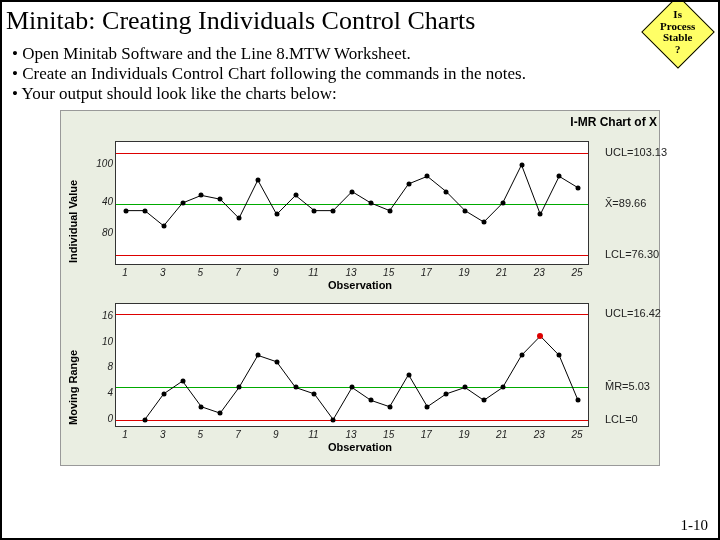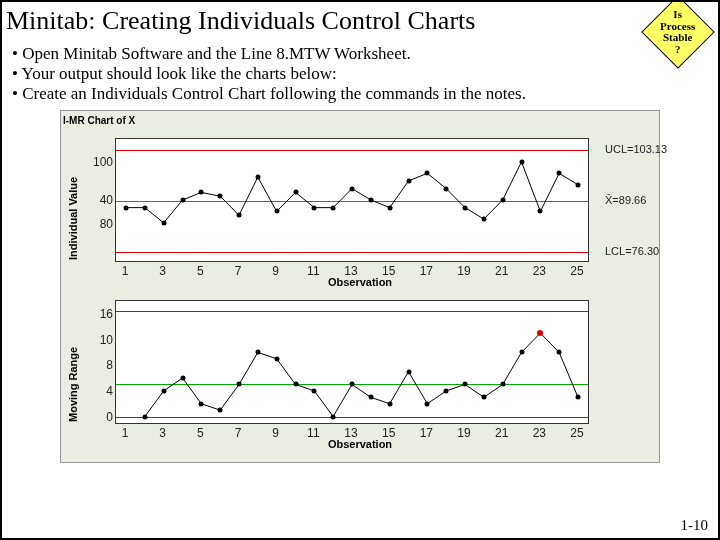--- a/index.html
+++ b/index.html
@@ -42,24 +42,24 @@
   }
   .bullets div { margin: 0; }
   .chart-wrap {
     margin: 0 auto;
     width: 600px;
     background: #eaeee2;
     border: 1px solid #999;
     padding: 2px;
   }
   .chart-title {
-    text-align: left;
-    font-family: Arial, sans-serif;
-    font-weight: bold;
-    font-size: 10px;
+    text-align: right;
+    font-family: Arial, sans-serif;
+    font-weight: bold;
+    font-size: 12px;
     margin: 2px 0 4px 0;
   }
   .panel {
     position: relative;
     background: #eaeee2;
     width: 594px;
     margin: 0 auto 4px auto;
   }
   .plot {
     position: absolute;
@@ -79,22 +79,23 @@
     position: absolute;
     font-family: Arial, sans-serif;
     font-weight: bold;
     font-size: 11px;
     width: 100%;
     text-align: center;
   }
   .tick {
     position: absolute;
     font-family: Arial, sans-serif;
-    font-size: 12px;
+    font-size: 10px;
     color: #222;
+    font-style: italic;
   }
   .ytick { right: 0; text-align: right; width: 28px; }
   .xtick { top: 0; text-align: center; width: 20px; }
   .rlabel {
     position: absolute;
     font-family: Liberation Sans, sans-serif;
     font-size: 11px;
     color: #222;
     left: 12px;
   }
@@ -126,31 +127,31 @@
   <div class="callout-inner">
     <div>Is</div>
     <div>Process</div>
     <div>Stable</div>
     <div>?</div>
   </div>
 </div>
 
 <div class="bullets">
   <div>• Open Minitab Software and the Line 8.MTW Worksheet.</div>
+  <div>• Create an Individuals Control Chart following the commands in the notes.</div>
   <div>• Your output should look like the charts below:</div>
-  <div>• Create an Individuals Control Chart following the commands in the notes.</div>
 </div>
 
 <div class="chart-wrap">
   <div class="chart-title">I-MR Chart of X</div>
 
   <div class="panel" id="panel1" style="height:160px;">
     <div class="ylab" style="top:130px;">Individual Value</div>
     <div id="yt1" style="position:absolute;left:20px;top:8px;height:124px;width:30px;">
-        <div class="tick ytick" style="top: 79px;">80</div>
+        <div class="tick ytick" style="top: 86px;">80</div>
         <div class="tick ytick" style="top: 55px;">40</div>
         <div class="tick ytick" style="top: 16.875px;">100</div>
       </div>
     <div class="plot" id="plot1" style="left:52px;top:8px;width:474px;height:124px;">
         <div class="cl red" style="top: 10.9419px;"></div>
         <div class="cl green" style="top: 62.2963px;"></div>
         <div class="cl red" style="top: 113.231px;"></div>
         <svg class="lines" width="472" height="122">
           <polyline points="10,68.625 28.833333333333332,68.625 47.666666666666664,83.875 66.5,61 85.33333333333333,53.375 104.16666666666667,57.1875 123,76.25 141.83333333333334,38.125 160.66666666666666,72.4375 179.5,53.375 198.33333333333334,68.625 217.16666666666666,68.625 236,49.5625 254.83333333333331,61 273.6666666666667,68.625 292.5,41.9375 311.3333333333333,34.3125 330.1666666666667,49.5625 349,68.625 367.8333333333333,80.0625 386.6666666666667,61 405.5,22.875 424.3333333333333,72.4375 443.1666666666667,34.3125 462,45.75 " fill="none" stroke="#000" stroke-width="1"></polyline>
         </svg>
@@ -237,20 +238,25 @@
         <div class="pt" style="left: 311.333px; top: 102.737px;"></div>
         <div class="pt" style="left: 330.167px; top: 89.8947px;"></div>
         <div class="pt" style="left: 349px; top: 83.4737px;"></div>
         <div class="pt" style="left: 367.833px; top: 96.3158px;"></div>
         <div class="pt" style="left: 386.667px; top: 83.4737px;"></div>
         <div class="pt" style="left: 405.5px; top: 51.3684px;"></div>
         <div class="pt pt-red" style="left: 424.333px; top: 32.1053px;"></div>
         <div class="pt" style="left: 443.167px; top: 51.3684px;"></div>
         <div class="pt" style="left: 462px; top: 96.3158px;"></div>
       </div>
+    <div id="r2" style="position:absolute;left:530px;top:6px;height:124px;width:64px;">
+        <div class="rlabel" style="top: 4.14526px;">UCL=16.42</div>
+        <div class="rlabel" style="top: 77.2811px;">M̄R=5.03</div>
+        <div class="rlabel" style="top: 109.579px;">LCL=0</div>
+      </div>
     <div id="xt2" style="position:absolute;left:52px;top:132px;width:474px;height:12px;">
         <div class="tick xtick" style="left: 0px;">1</div>
         <div class="tick xtick" style="left: 37.6667px;">3</div>
         <div class="tick xtick" style="left: 75.3333px;">5</div>
         <div class="tick xtick" style="left: 113px;">7</div>
         <div class="tick xtick" style="left: 150.667px;">9</div>
         <div class="tick xtick" style="left: 188.333px;">11</div>
         <div class="tick xtick" style="left: 226px;">13</div>
         <div class="tick xtick" style="left: 263.667px;">15</div>
         <div class="tick xtick" style="left: 301.333px;">17</div>

